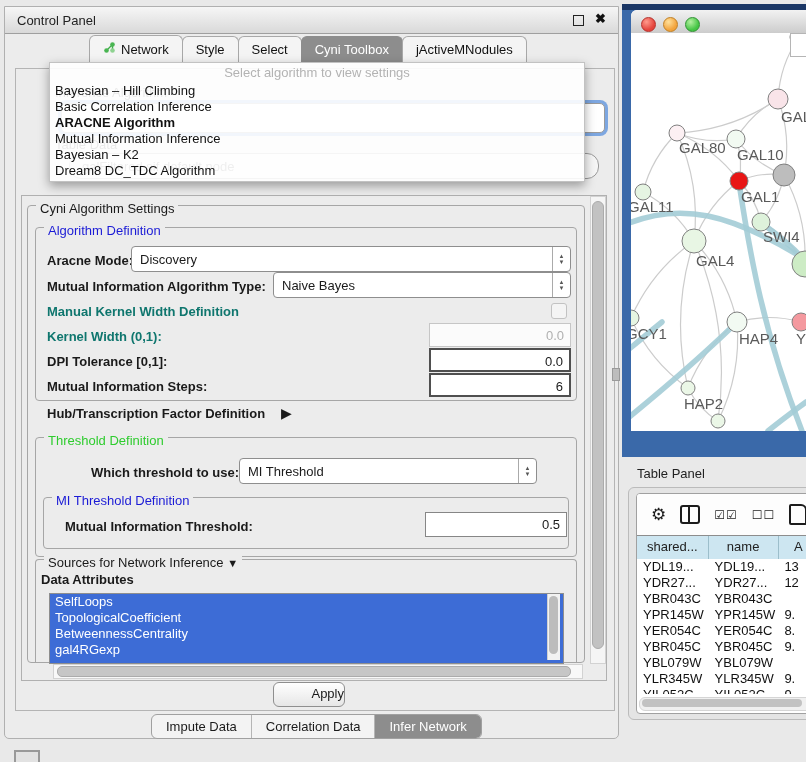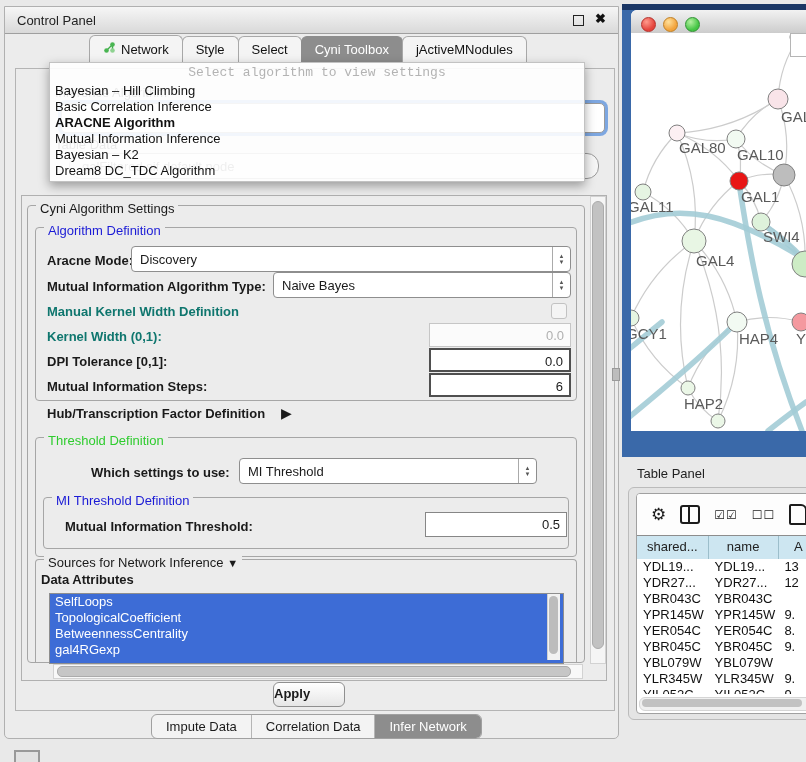--- a/index.html
+++ b/index.html
@@ -27,21 +27,21 @@
   
   #ghost-inference-label{left:50px;top:78px;color:#222;}
   #ghost-combo1{left:56px;top:96px;width:542px;height:28px;background:#fff;border:1px solid #9a9a9a;
                 border-radius:5px;box-shadow:0 0 0 3px rgba(88,144,222,.75);}
   #ghost-table-label{left:50px;top:130px;color:#222;}
   #ghost-combo2{left:64px;top:146px;width:530px;height:26px;background:#f6f6f6;border:1px solid #9a9a9a;
                 border-radius:12px;color:#555;line-height:26px;padding-left:12px;box-sizing:border-box;}
   
   #popup{left:44px;top:55px;width:534px;height:118px;background:rgba(255,255,255,0.9);
          border:1px solid #c2c2c2;box-shadow:0 4px 10px rgba(0,0,0,0.35);}
-  #popup-placeholder{height:20px;line-height:20px;text-align:center;color:#b3b3b3;font-family:Liberation Mono, monospace;}
+  #popup-placeholder{height:20px;line-height:20px;text-align:center;color:#b3b3b3;}
   .popup-item{height:16px;line-height:16px;padding-left:5px;color:#111;white-space:nowrap;}
   .popup-item.bold{font-weight:bold;}
   
   #settings-viewport{left:16px;top:188px;width:584px;height:484px;border:1px solid #b0b0b0;background:#ececec;}
   .group{position:absolute;border:1px solid #a6a6a6;border-radius:4px;}
   .group > .legend{position:absolute;top:-9px;left:8px;background:#ececec;padding:4px 4px;white-space:nowrap;}
   .legend.blue{color:#1b1bd6;}
   .legend.green{color:#2ecc2e;}
   .lbl{position:absolute;font-weight:bold;white-space:nowrap;}
   .lbl.gray{color:#0f766e;}
@@ -61,21 +61,21 @@
   .attr-item{height:16px;line-height:16px;padding-left:5px;background:#3d6cd6;color:#fff;white-space:nowrap;}
   #attr-vscroll{left:542px;top:587px;width:12px;height:66px;background:#f2f2f2;border-left:1px solid #d0d0d0;}
   #attr-thumb{left:1px;top:2px;width:9px;height:58px;background:#bcbcbc;border-radius:5px;}
   
   #settings-vscroll{left:585px;top:189px;width:14px;height:466px;background:#f5f5f5;border:1px solid #d2d2d2;}
   #settings-vthumb{left:1px;top:4px;width:10px;height:446px;background:#c2c2c2;border:1px solid #ababab;border-radius:6px;}
   #settings-hscroll{left:48px;top:657px;width:528px;height:13px;background:#f8f8f8;border:1px solid #d2d2d2;}
   #settings-hthumb{left:3px;top:1px;width:512px;height:9px;background:#c6c6c6;border:1px solid #ababab;border-radius:5px;}
   
   #apply-btn{left:268px;top:675px;width:70px;height:23px;background:linear-gradient(#ffffff,#e6e6e6);
-             border:1px solid #8f8f8f;border-radius:6px;text-align:left;line-height:22px;font-weight:bold;}
+             border:1px solid #8f8f8f;border-radius:6px;text-align:right;line-height:22px;}
   #bottom-tabs{left:146px;top:707px;height:23px;display:flex;border:1px solid #a0a0a0;border-radius:6px;
                background:#f3f3f3;overflow:hidden;}
   .btab{padding:4px 14px;border-right:1px solid #b5b5b5;white-space:nowrap;}
   .btab:last-child{border-right:none;}
   .btab.sel{background:#8d8d8d;color:#fff;}
   
   #splitter-grip{left:612px;top:368px;width:6px;height:11px;background:#bdbdbd;border:1px solid #9a9a9a;}
   #bottom-left-grip{left:14px;top:750px;width:22px;height:12px;border:2px solid #999;background:#e2e2e2;}
   
   #net-frame{left:622px;top:4px;width:184px;height:453px;background:#3a69a9;}
@@ -186,21 +186,21 @@
     <div class="field strong" style="left:424px;top:341px;width:142px;height:24px;">0.0</div>
     <span class="lbl" style="left:42px;top:372px;">Mutual Information Steps:</span>
     <div class="field strong" style="left:424px;top:366px;width:142px;height:24px;">6</div>
 
     <span class="lbl" style="left:42px;top:399px;">Hub/Transcription Factor Definition</span>
     <span class="abs" style="left:276px;top:398px;font-size:14px;">▶</span>
 
     <div class="group" style="left:30px;top:430px;width:540px;height:118px;">
       <span class="legend green">Threshold Definition</span>
     </div>
-    <span class="lbl" style="left:86px;top:458px;">Which settings to use:</span>
+    <span class="lbl" style="left:86px;top:458px;">Which threshold to use:</span>
     <div class="combo" style="left:234px;top:451px;width:298px;height:26px;">
       <span class="val">MI Threshold</span>
       <span class="stepper">
           <span>▲</span>
           <span>▼</span>
         </span>
     </div>
     <div class="group" style="left:38px;top:490px;width:524px;height:50px;">
       <span class="legend blue">MI Threshold Definition</span>
     </div>

